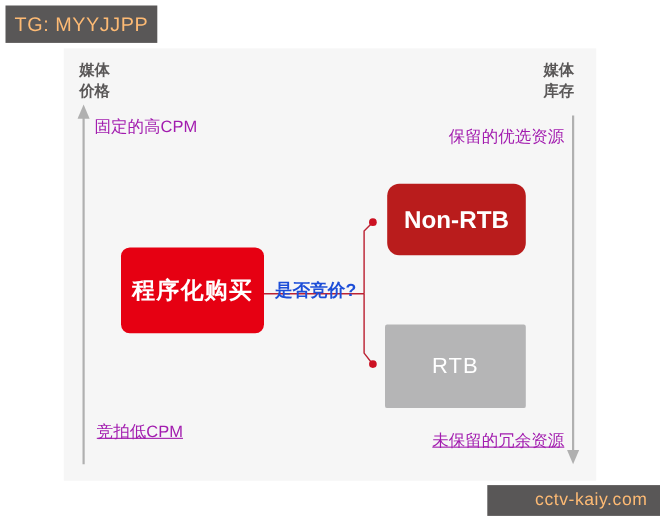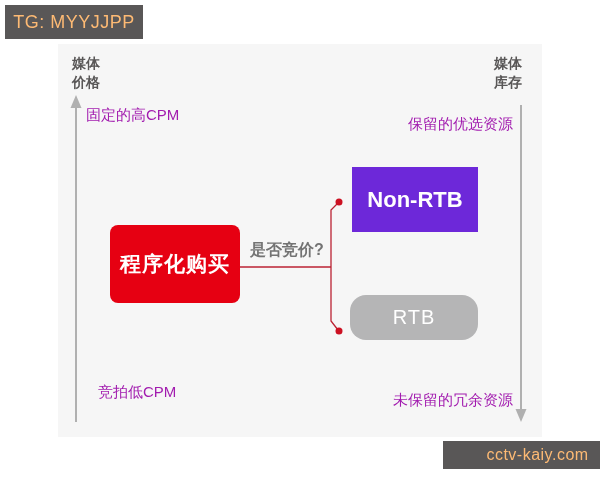--- a/index.html
+++ b/index.html
@@ -22,41 +22,41 @@
   .axis-title{
     position:absolute;color:#595757;font-size:14px;font-weight:bold;
     line-height:19px;white-space:pre;
   }
   #left-axis-title{left:72px;top:54px;text-align:left;}
   #right-axis-title{left:442px;top:54px;width:80px;text-align:right;}
   .axis-sublabel{
     position:absolute;color:#a21caf;font-size:15px;white-space:nowrap;
   }
   #label-fixed-cpm{left:86px;top:106px;}
-  #label-auction-cpm{left:98px;top:383px;}
+  #label-auction-cpm{left:88px;top:383px;text-decoration:underline;}
   #label-reserved{left:87px;top:115px;width:426px;text-align:right;}
-  #label-unreserved{left:87px;top:391px;width:426px;text-align:right;}
+  #label-unreserved{left:87px;top:391px;width:426px;text-align:right;text-decoration:underline;}
   .node{
     position:absolute;display:flex;align-items:center;justify-content:center;
     color:#ffffff;
   }
   #node-root{
     left:110px;top:225px;width:130px;height:78px;background:#e60012;
     border-radius:8px;font-size:21px;font-weight:bold;letter-spacing:1px;
   }
   #node-nonrtb{
-    left:352px;top:167px;width:126px;height:65px;background:#6d28d9;
-    border-radius:0;font-size:22px;font-weight:bold;
+    left:352px;top:167px;width:126px;height:65px;background:#b91c1c;
+    border-radius:11px;font-size:22px;font-weight:bold;
   }
   #node-rtb{
-    left:350px;top:295px;width:128px;height:45px;background:#b5b5b6;
-    border-radius:16px;font-size:20px;letter-spacing:1px;
+    left:350px;top:295px;width:128px;height:76px;background:#b5b5b6;
+    border-radius:2px;font-size:20px;letter-spacing:1px;
   }
   #decision-label{
-    position:absolute;left:250px;top:240px;color:#737373;
+    position:absolute;left:250px;top:254px;color:#1d4ed8;
     font-size:16px;font-weight:600;white-space:nowrap;text-align:center;
   }
 </style>
 </head>
 <body>
 
 <div id="stage">
 
   <div id="panel"></div>
 

